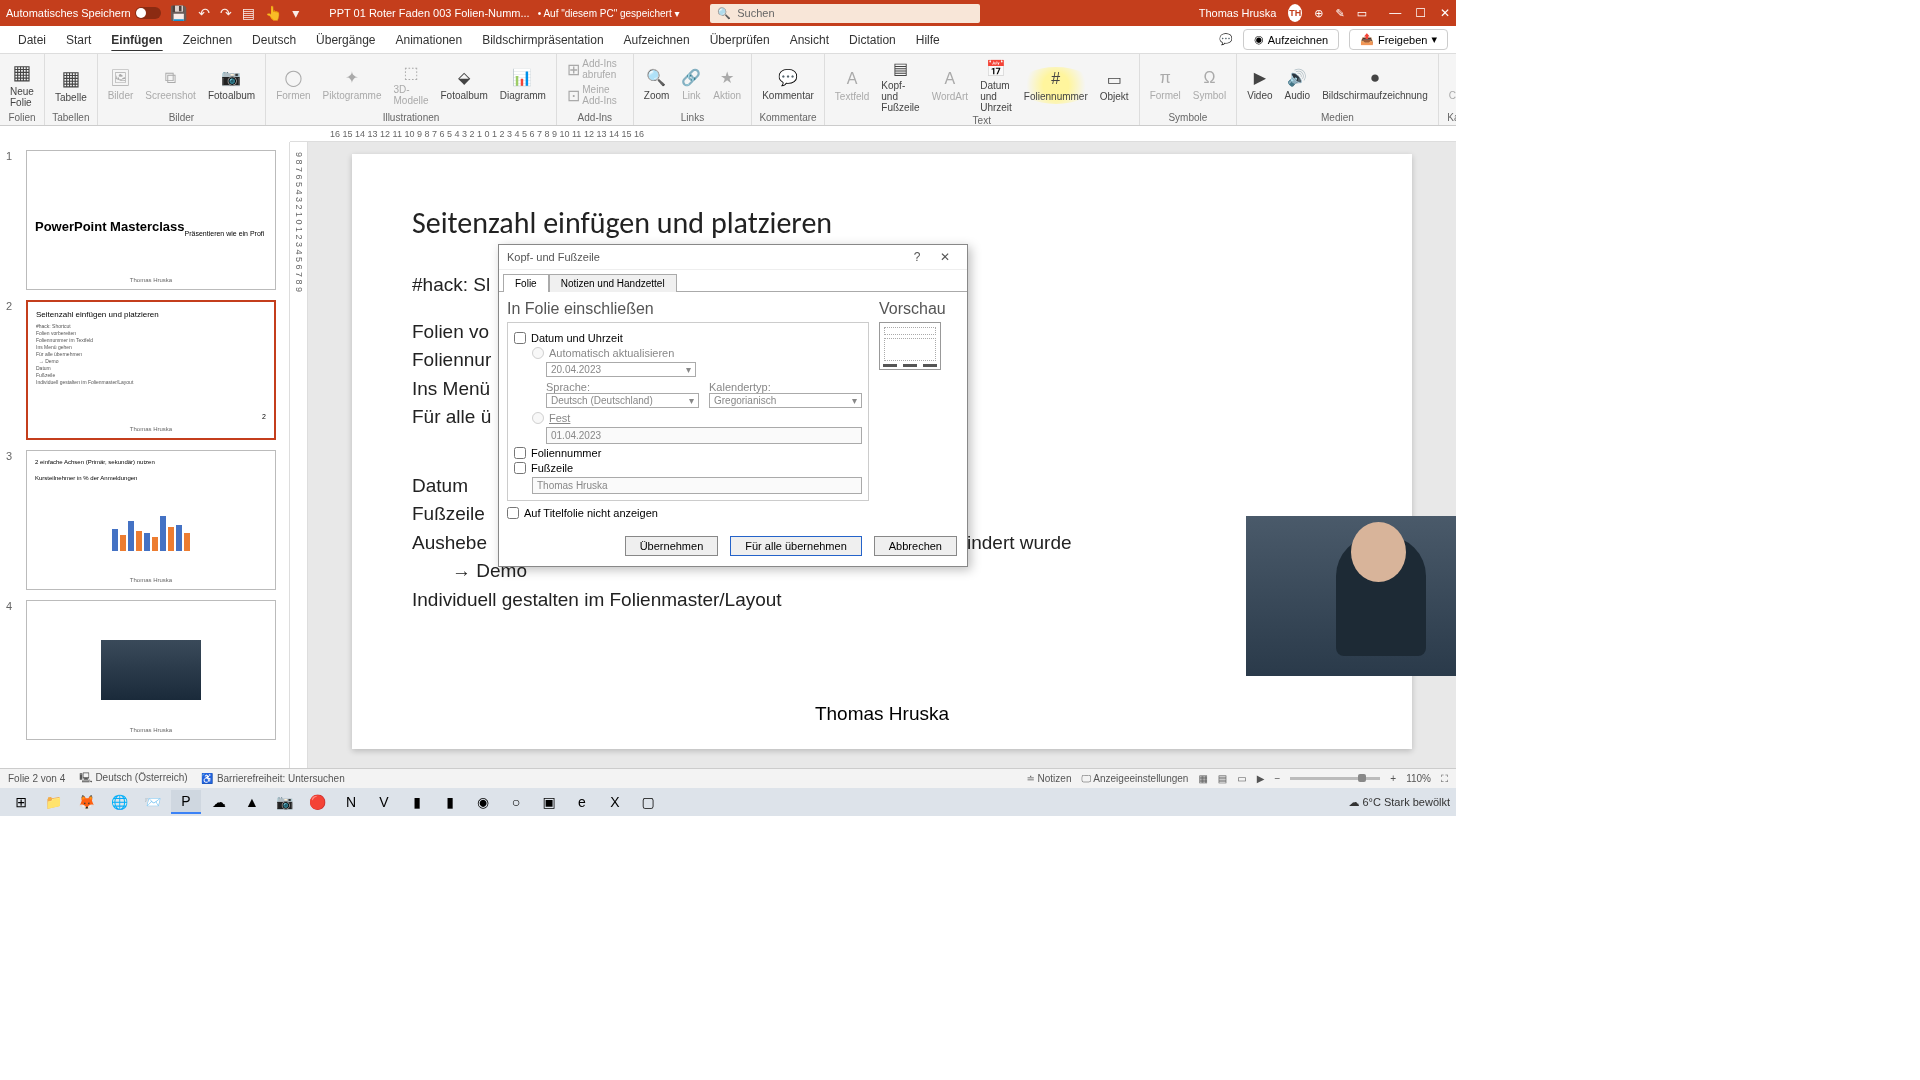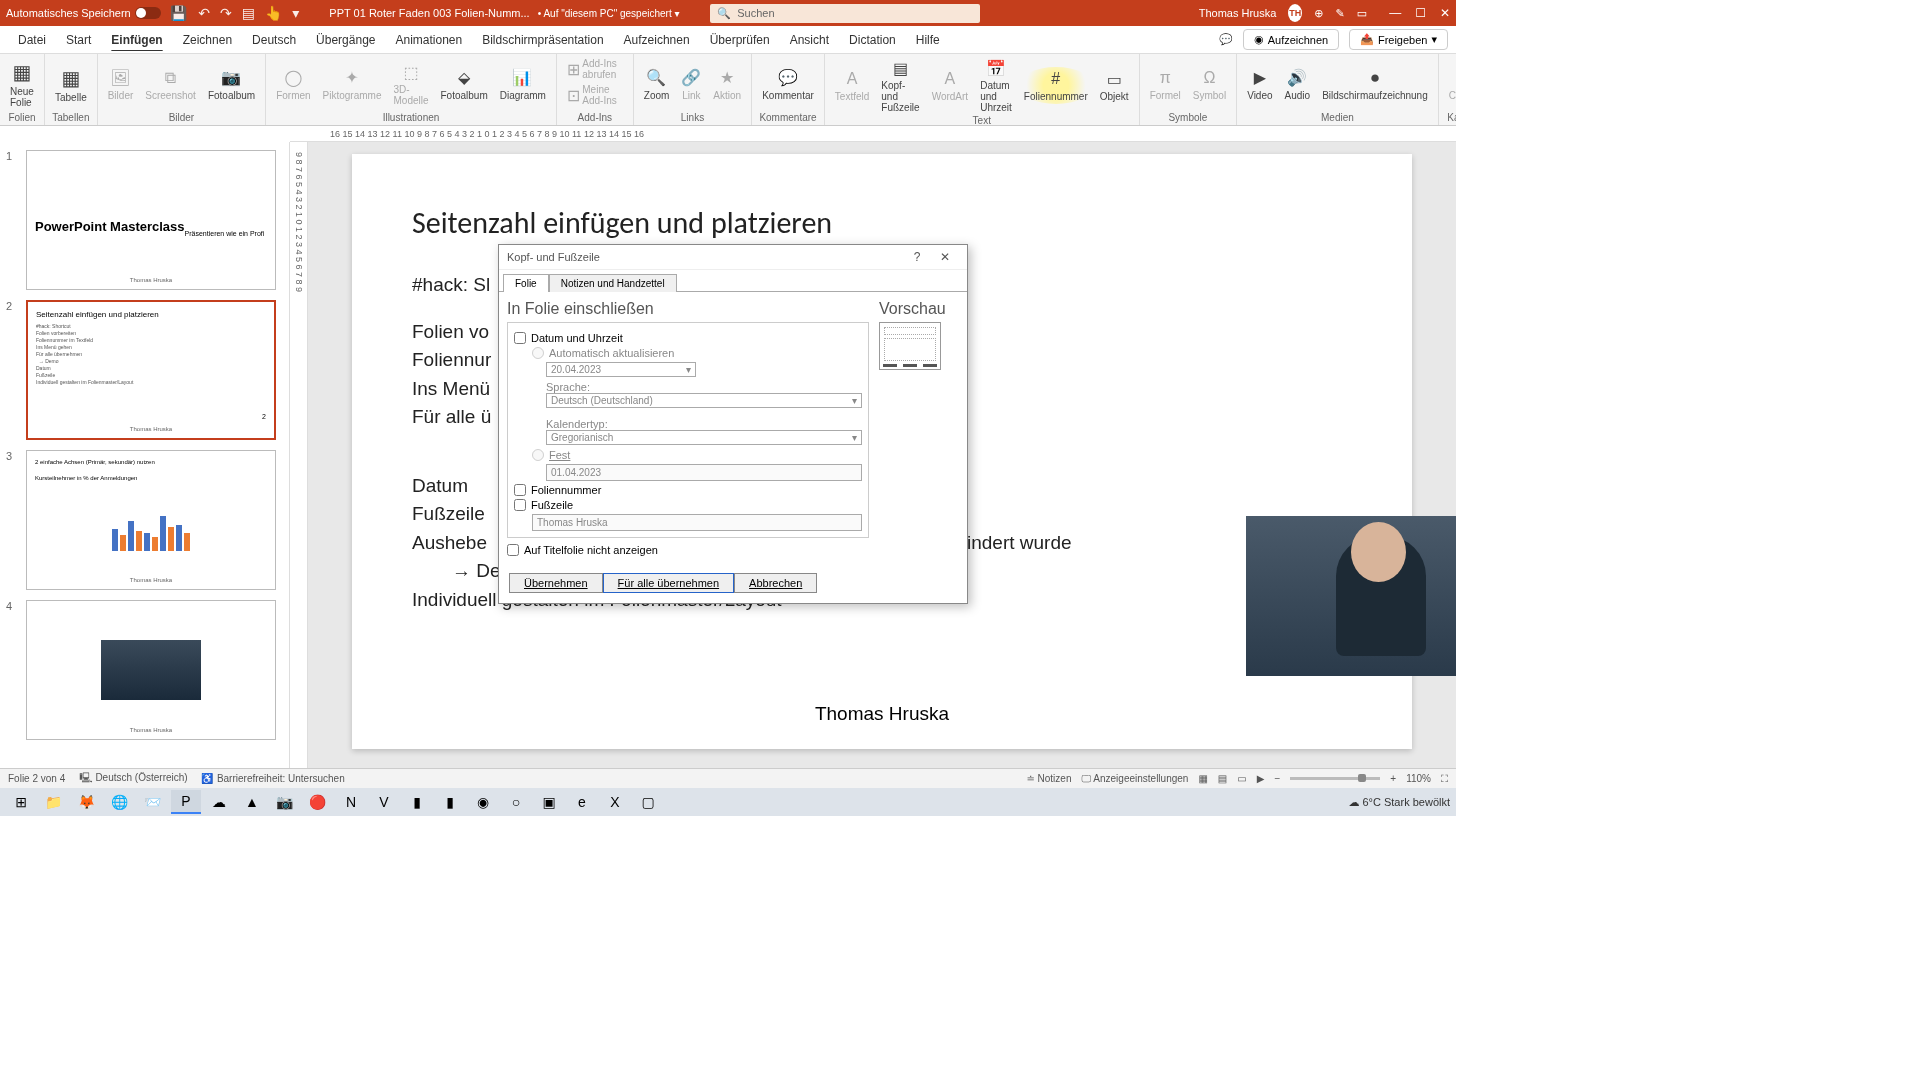--- a/index.html
+++ b/index.html
@@ -77,21 +77,21 @@
 .dialog fieldset { border: 1px solid #ccc; padding: 6px; }
 .dialog .checkbox { display: flex; align-items: center; gap: 5px; margin: 3px 0; }
 .dialog .checkbox input { width: 12px; height: 12px; }
 .dialog .sub { margin-left: 18px; color: #888; }
 .dialog .dropdown { border: 1px solid #aaa; background: #fff; padding: 1px 4px; font-size: 10px; display: flex; align-items: center; justify-content: space-between; color: #888; }
 .dialog .textinput { border: 1px solid #aaa; padding: 2px 4px; font-size: 10px; width: 100%; color:#888; }
 .dialog .preview-box { border: 1px solid #999; width: 62px; height: 48px; background: #fff; position: relative; margin-top: 4px; }
 .dialog .preview-box .ph { position: absolute; background: #fff; border: 1px dotted #aaa; }
 .dialog .footer-marks { position: absolute; bottom: 2px; left: 3px; right: 3px; display: flex; justify-content: space-between; }
 .dialog .footer-marks span { width: 14px; height: 3px; background: #555; }
-.dialog .dlg-buttons { display: flex; justify-content: flex-start; gap: 0; padding: 6px 10px 10px; text-decoration: underline; }
+.dialog .dlg-buttons { display: flex; justify-content: flex-end; gap: 12px; padding: 6px 10px 10px; }
 .dialog .dlg-buttons button { padding: 3px 14px; font-size: 11px; border: 1px solid #888; background: #efefef; }
 .dialog .dlg-buttons button.primary { border: 1px solid #2563c9; }
 
 
 .webcam { position: absolute; right: 0; bottom: 140px; width: 210px; height: 160px; background: linear-gradient(#4a5a6a,#2a3a4a); z-index: 50; }
 .webcam .person { position: absolute; right: 30px; top: 20px; width: 90px; height: 120px; background: #1d2a35; border-radius: 40px 40px 8px 8px; }
 .webcam .head { position: absolute; right: 50px; top: 6px; width: 55px; height: 60px; background: #d8b49a; border-radius: 50%; }
 
 
 .statusbar { position: absolute; bottom: 28px; left: 0; right: 0; height: 20px; background: #f3f3f3; border-top: 1px solid #ccc; display: flex; align-items: center; padding: 0 8px; font-size: 10px; color: #555; gap: 14px; }
@@ -446,21 +446,21 @@
           </label>
         <div class="sub">
           <label class="checkbox">
               <input type="radio" disabled="" style="">
               <span>Automatisch aktualisieren</span>
             </label>
           <div class="dropdown" style="width:150px;margin-left:14px;">
               <span>20.04.2023</span>
               <span>▾</span>
             </div>
-          <div style="display:flex;gap:10px;margin-top:4px;margin-left:14px;flex-direction:column;">
+          <div style="display:flex;gap:10px;margin-top:4px;margin-left:14px;">
             <div style="flex:1;">
               <div>Sprache:</div>
               <div class="dropdown">
                   <span>Deutsch (Deutschland)</span>
                   <span>▾</span>
                 </div>
             </div>
             <div style="flex:1;">
               <div>Kalendertyp:</div>
               <div class="dropdown">

